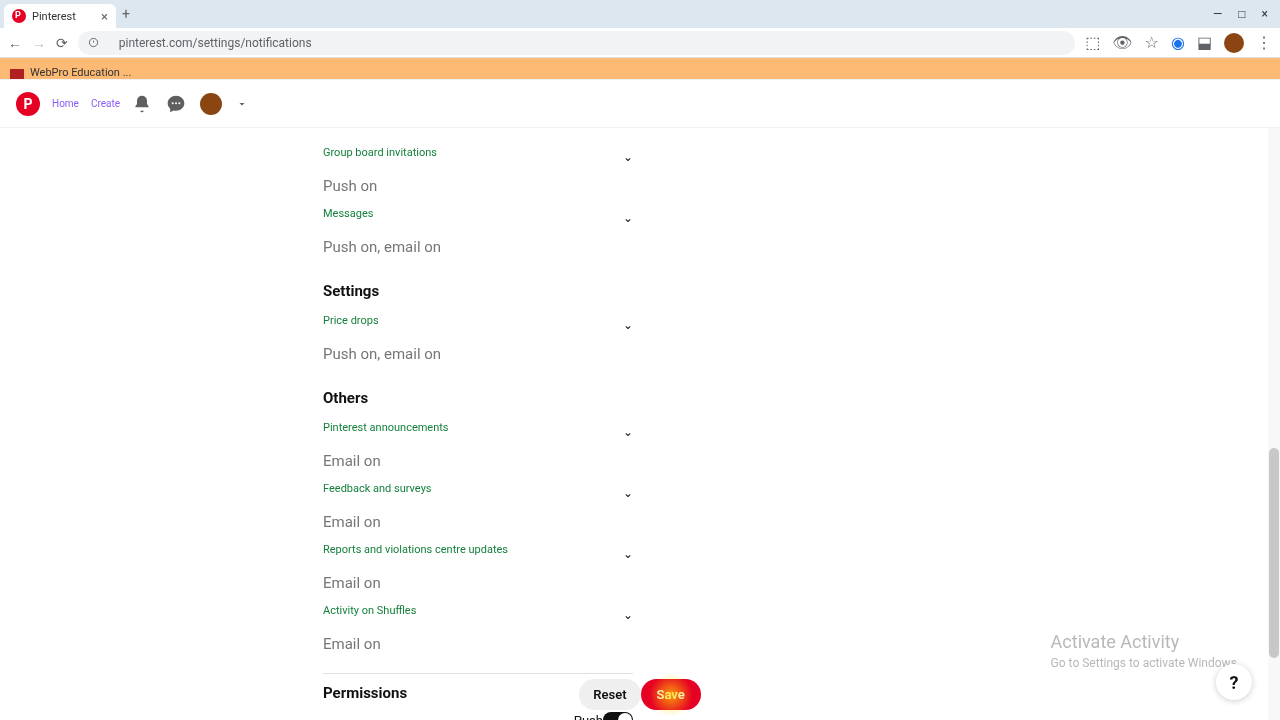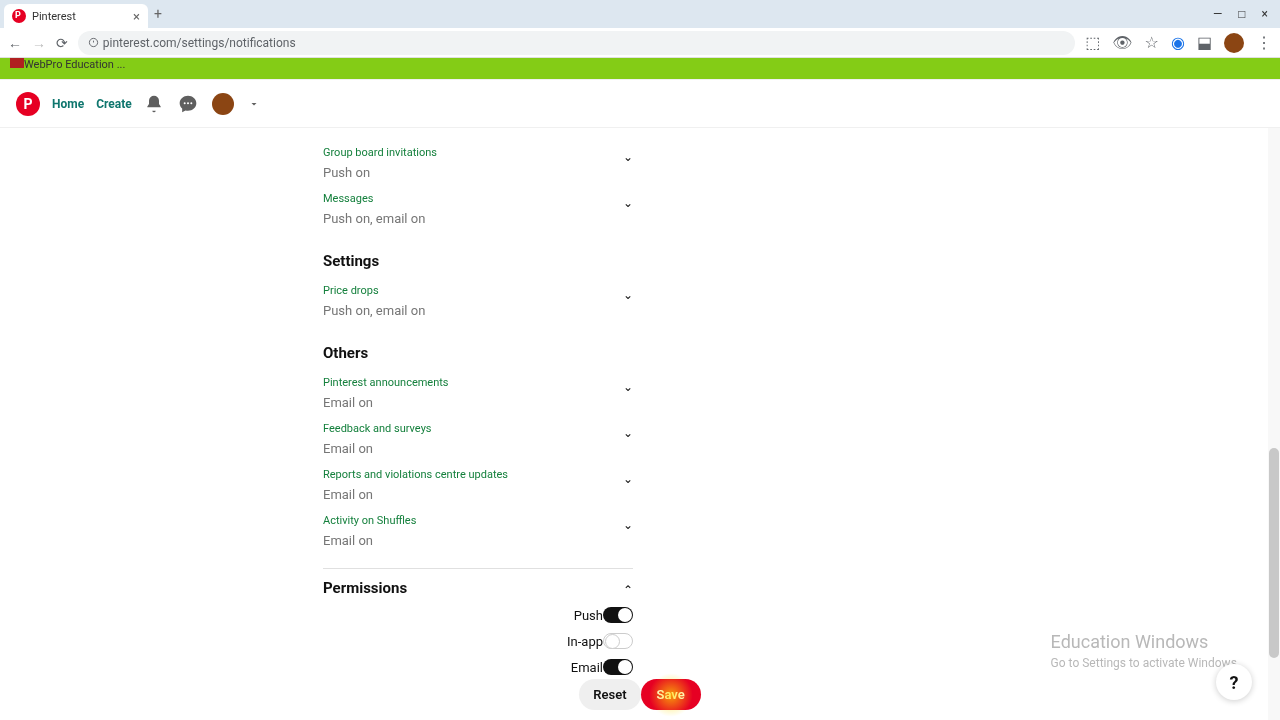--- a/index.html
+++ b/index.html
@@ -1,55 +1,55 @@
 <!DOCTYPE html>
 <html><head>
 <meta charset="utf-8">
 <style>
 * { margin: 0; padding: 0; box-sizing: border-box; font-family: -apple-system, BlinkMacSystemFont, "Segoe UI", Roboto, sans-serif; }
 body { width: 1280px; height: 720px; overflow: hidden; background: #fff; position: relative; }
 
 
 .browser-top { background: #dde7f0; height: 28px; display: flex; align-items: center; padding: 0 4px; }
-.tab { background: #fff; height: 24px; margin-top: 4px; border-radius: 6px 6px 0 0; display: flex; align-items: center; padding: 0 8px; gap: 6px; width: 144px; font-size: 11px; color: #333; }
+.tab { background: #fff; height: 24px; margin-top: 4px; border-radius: 6px 6px 0 0; display: flex; align-items: center; padding: 0 8px; gap: 6px; width: 112px; font-size: 11px; color: #333; }
 .tab-favicon { width: 14px; height: 14px; background: #e60023; border-radius: 50%; position: relative; }
 .tab-favicon::after { content: "P"; color: #fff; font-size: 9px; font-weight: bold; position: absolute; left: 3px; top: 1px; }
 .tab-close { margin-left: auto; font-size: 13px; color: #666; }
 .new-tab { margin-left: 6px; color: #666; font-size: 14px; }
 .window-controls { margin-left: auto; display: flex; gap: 16px; padding-right: 8px; color: #333; font-size: 12px; }
 
 .browser-bar { background: #fff; height: 30px; display: flex; align-items: center; padding: 0 8px; gap: 10px; border-bottom: 1px solid #e0e0e0; }
 .nav-arrow { color: #5f6368; font-size: 14px; }
 .nav-arrow.disabled { color: #bbb; }
 .reload { color: #5f6368; font-size: 14px; }
-.url-bar { flex: 1; background: #f1f3f4; border-radius: 14px; height: 24px; display: flex; align-items: center; padding: 0 10px; font-size: 12px; color: #5f6368; gap: 4px; }
+.url-bar { flex: 1; background: #f1f3f4; border-radius: 14px; height: 24px; display: flex; align-items: center; padding: 0 10px; font-size: 12px; color: #5f6368; gap: 20px; }
 .lock-icon-svg { width: 11px; height: 11px; }
 .browser-icons { display: flex; gap: 12px; align-items: center; color: #5f6368; }
 .browser-avatar { width: 20px; height: 20px; border-radius: 50%; background: #8b4513; }
 
-.bookmark-bar { background: #84cc16; height: 22px; display: flex; align-items: flex-start; padding: 0 10px; font-size: 11px; color: #333; gap: 0; border-bottom: 1px solid #f0f0f0; }
+.bookmark-bar { background: #fdba74; height: 22px; display: flex; align-items: flex-end; padding: 0 10px; font-size: 11px; color: #333; gap: 6px; border-bottom: 1px solid #f0f0f0; }
 .bm-icon { width: 14px; height: 10px; background: #b02020; }
 
 
 .pin-header { height: 48px; display: flex; align-items: center; padding: 0 16px; gap: 12px; border-bottom: 1px solid #f0f0f0; }
 .pin-logo { width: 24px; height: 24px; background: #e60023; border-radius: 50%; display: flex; align-items: center; justify-content: center; color: #fff; font-weight: bold; font-size: 14px; }
-.pin-nav { font-size: 12px; font-weight: 700; color: #0f766e; cursor: pointer; }
+.pin-nav { font-size: 10px; font-weight: 400; color: #8b5cf6; cursor: pointer; }
 .search-wrap { flex: 1; background: #f0f0f0; border-radius: 24px; height: 36px; display: flex; align-items: center; padding: 0 14px; gap: 10px; }
 .search-icon-svg { width: 14px; height: 14px; color: #5f5f5f; }
 .search-input { border: none; background: transparent; outline: none; font-size: 14px; color: #5f5f5f; flex: 1; }
 .header-icons { display: flex; gap: 14px; align-items: center; color: #5f5f5f; }
 .header-avatar { width: 22px; height: 22px; border-radius: 50%; background: #8b4513; }
 
 
 .content { position: absolute; top: 128px; left: 0; right: 0; bottom: 0; overflow: hidden; }
 .settings-col { width: 310px; margin-left: 323px; padding-top: 12px; }
 
 .item-row { display: flex; justify-content: space-between; align-items: flex-start; padding: 6px 0; }
 .item-title { font-size: 11px; font-weight: 400; color: #15803d; }
-.item-sub { font-size: 13px; color: #767676; margin-top: 6px; }
+.item-sub { font-size: 15px; color: #767676; margin-top: 18px; }
 .chevron { color: #111; font-size: 12px; margin-top: 4px; }
 
 .section-hdr { font-size: 15px; font-weight: 700; color: #111; margin-top: 20px; margin-bottom: 8px; }
 
 .divider { border-top: 1px solid #e0e0e0; margin: 14px 0 10px; }
 
 .perm-row { display: flex; justify-content: space-between; align-items: center; }
 .perm-title { font-size: 15px; font-weight: 700; color: #111; }
 .perm-desc { font-size: 12px; color: #767676; margin-top: 4px; line-height: 1.4; width: 270px; }
 
@@ -228,21 +228,21 @@
     </div>
 
   </div>
 </div>
 
 <div class="scrollbar-track">
   <div class="scrollbar-thumb"></div>
 </div>
 
 <div class="watermark">
-  <div class="wm1">Education Windows</div>
+  <div class="wm1">Activate Activity</div>
   <div class="wm2">Go to Settings to activate Windows.</div>
 </div>
 
 <div class="bottom-bar">
   <button class="btn-reset">Reset</button>
   <button class="btn-save">
     <span>Save</span>
     <span class="highlight-circle"></span>
   </button>
 </div>

